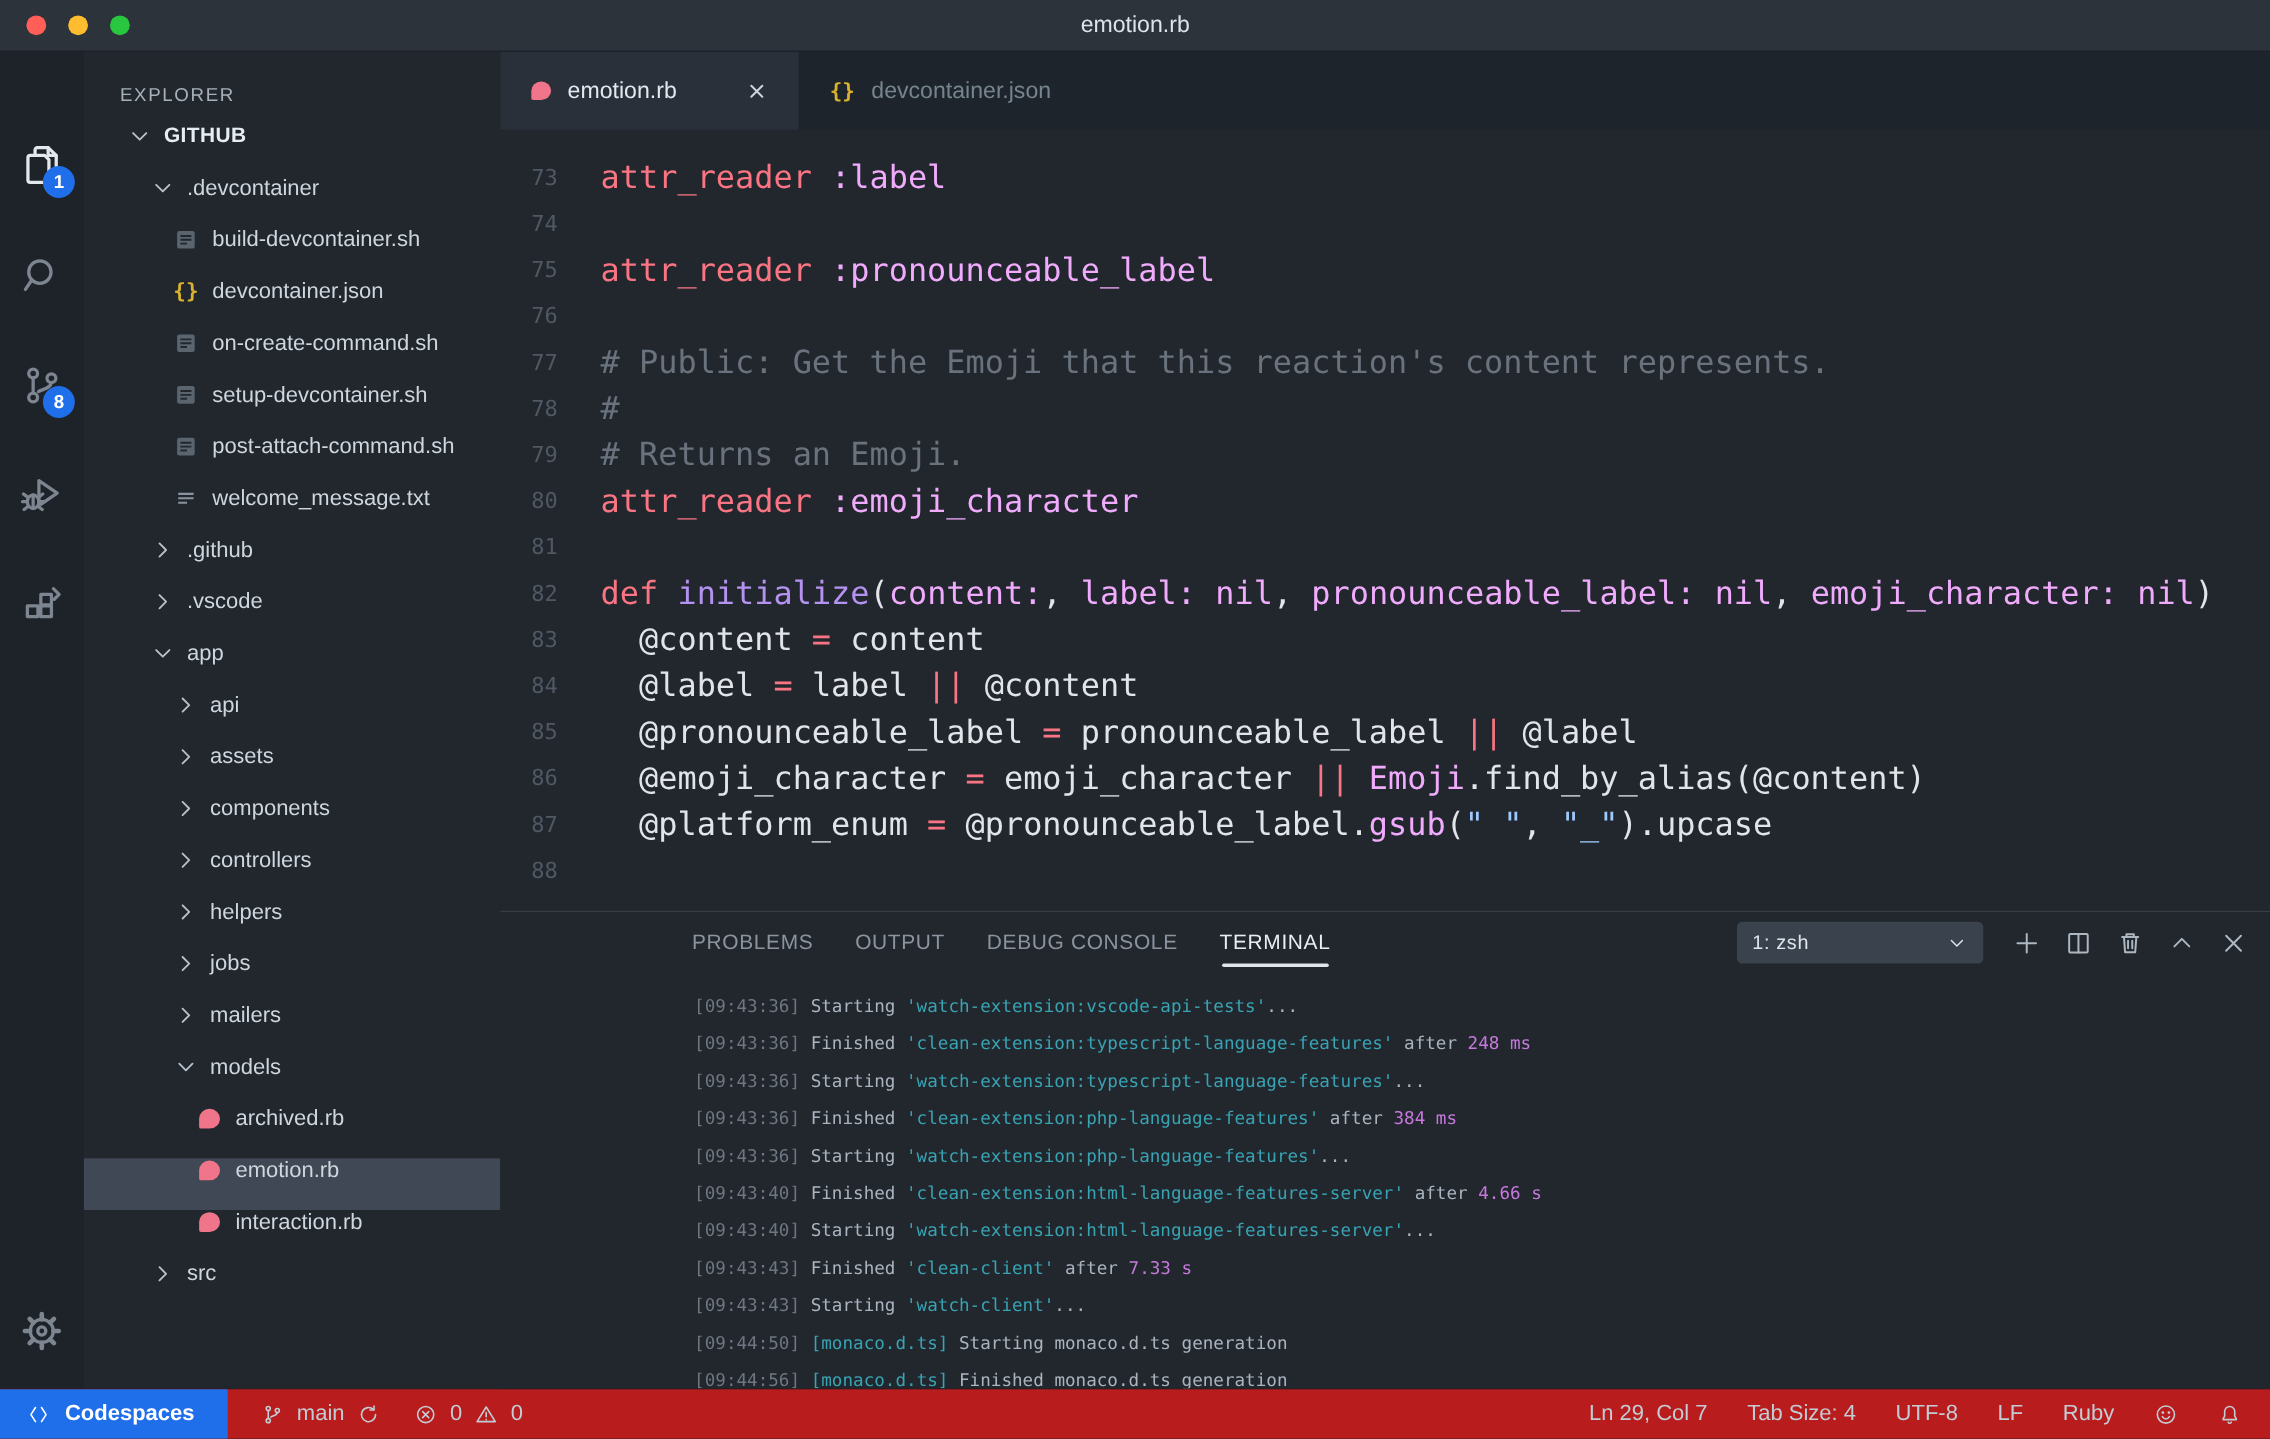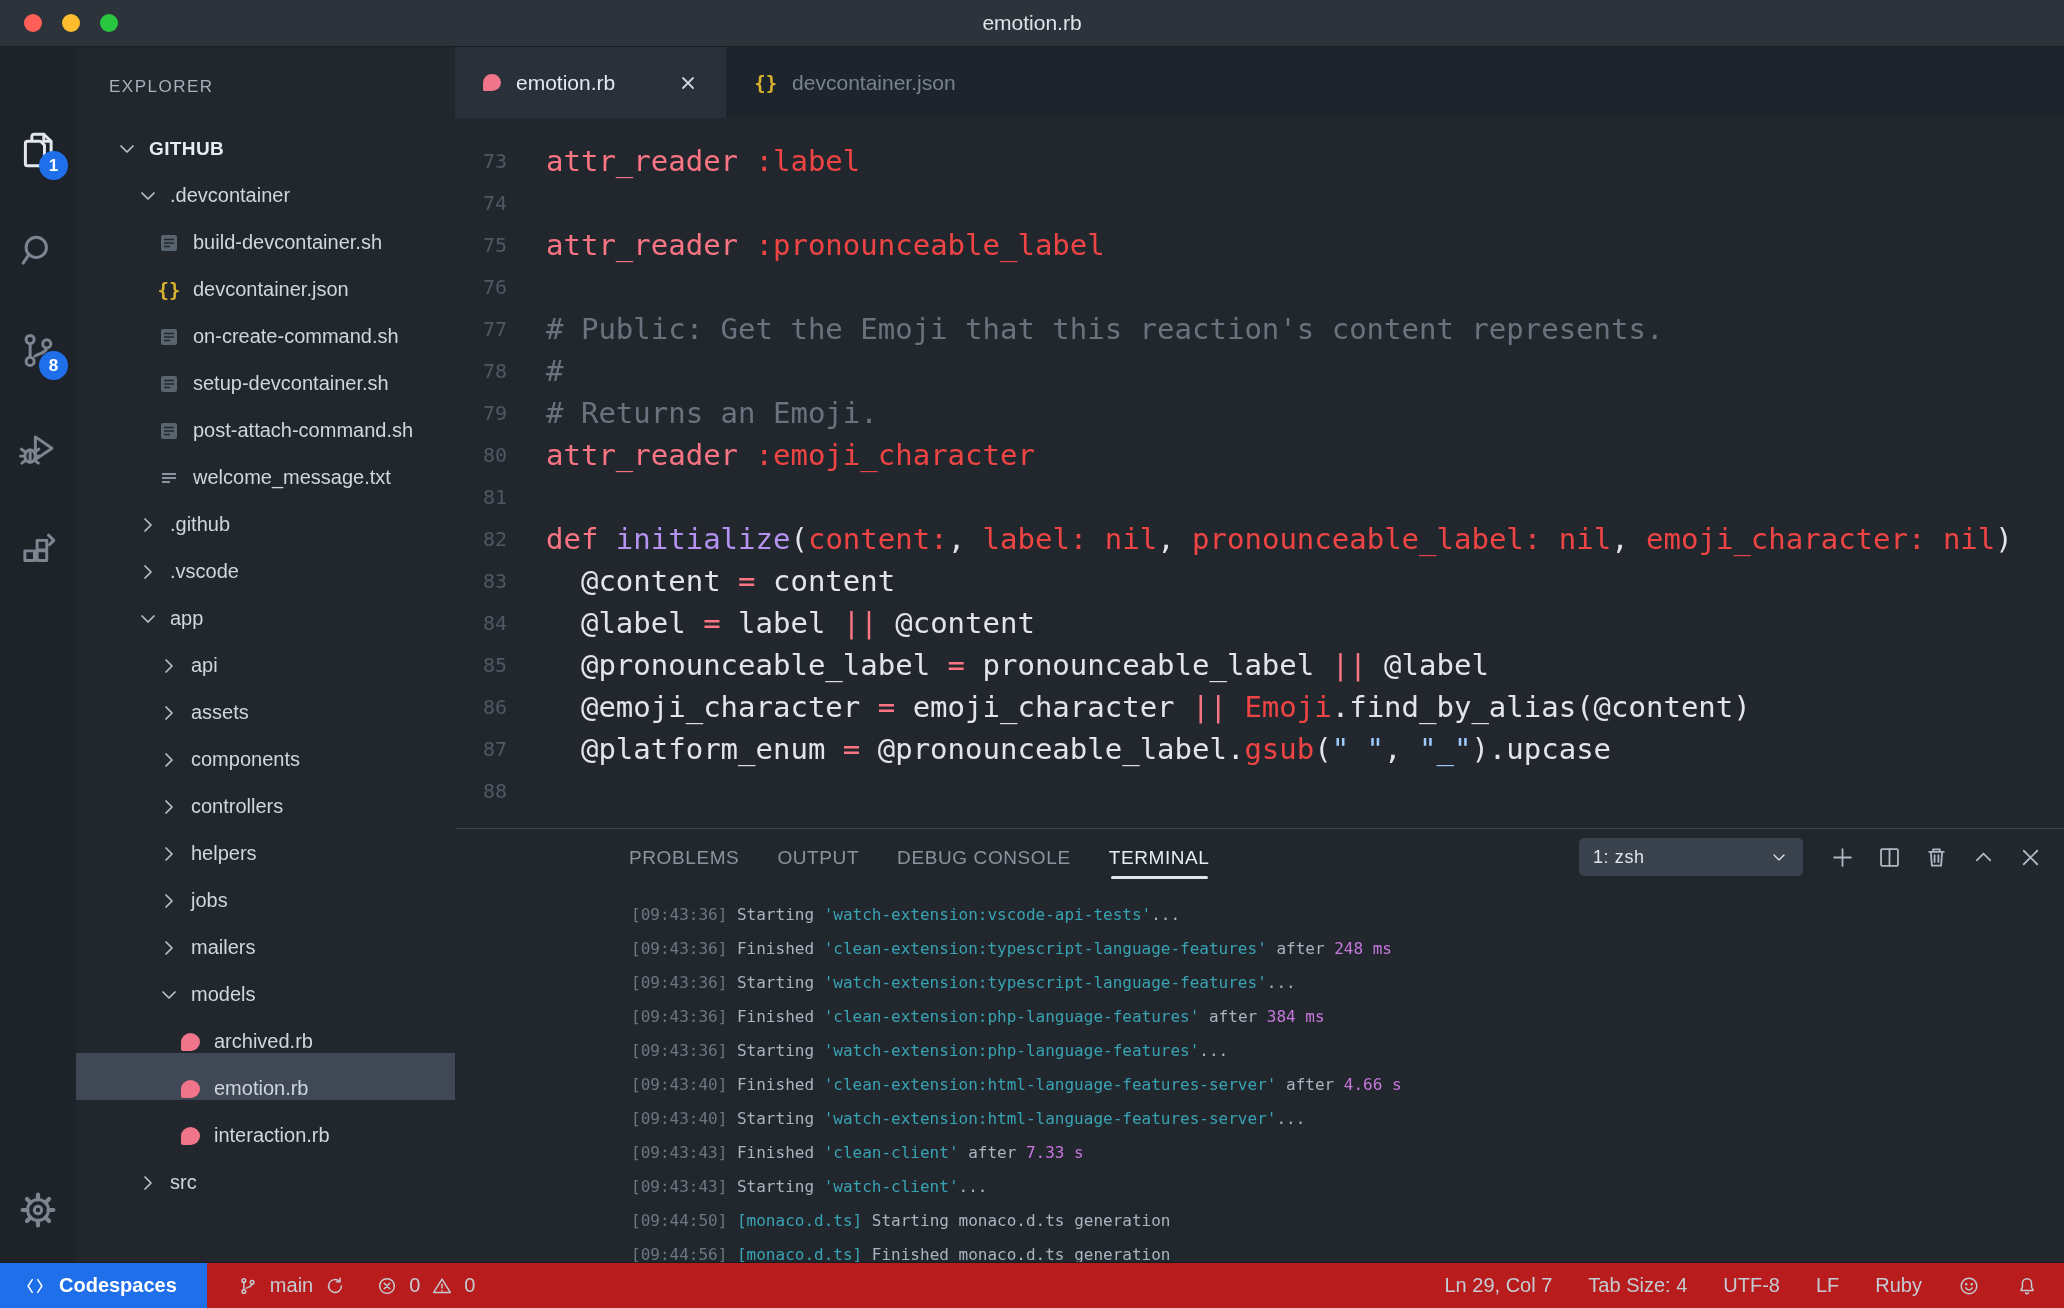--- a/index.html
+++ b/index.html
@@ -26,21 +26,21 @@
                stroke-linecap:round;stroke-linejoin:round;}
   .badge{position:absolute;right:8px;bottom:20px;background:#1f6feb;color:#fff;border-radius:50%;
          min-width:29px;height:29px;font-size:17px;font-weight:700;display:flex;align-items:center;
          justify-content:center;}
   .ab-settings{position:absolute;bottom:2px;left:0;}
 
   
   .sidebar{width:379px;background:#22272e;flex:none;overflow:hidden;}
   .explorer-header{padding:30px 0 0 33px;font-size:17px;letter-spacing:1.5px;color:#a7b1ba;}
   .tree{margin-top:16px;}
-  .tree-row{height:47px;display:flex;align-items:flex-end;color:#ced6de;font-size:20px;cursor:default;}
+  .tree-row{height:47px;display:flex;align-items:flex-start;color:#ced6de;font-size:20px;cursor:default;}
   .tree-row.selected{background:#3f4854;}
   .tree-row.root .tree-label{font-weight:700;color:#e6edf3;font-size:19px;letter-spacing:0.4px;}
   .chev{width:22px;height:22px;margin-right:11px;flex:none;color:#b8c0c9;}
   .chev svg{width:22px;height:22px;stroke:currentColor;fill:none;stroke-width:1.7;
             stroke-linecap:round;stroke-linejoin:round;}
   .fic{width:22px;height:22px;margin-right:13px;flex:none;display:flex;align-items:center;justify-content:center;}
   .json-ic{color:#d9b230;font-weight:700;font-size:19px;font-family:"DejaVu Sans Mono",monospace;}
   .ruby-ic{width:19px;height:18px;background:#f0758a;border-radius:95% 95% 95% 18%;}
 
   
@@ -50,21 +50,21 @@
   .tab.active{background:#2a303a;color:#e3e8ee;}
   .tab .ruby-ic{width:18px;height:17px;margin:0;}
   .tab-close{margin-left:48px;color:#cdd5dd;display:flex;}
   .tab-close svg{width:20px;height:20px;stroke:currentColor;stroke-width:1.8;stroke-linecap:round;}
 
   .editor{flex:1;padding-top:22px;overflow:hidden;font-family:"DejaVu Sans Mono",monospace;
           font-size:29px;line-height:42px;color:#e1e4e8;}
   .code-line{display:flex;height:42px;white-space:pre;}
   .ln{width:52px;text-align:right;color:#4f5863;flex:none;font-size:20px;line-height:42px;}
   .code-text{padding-left:39px;}
-  .tk-red{color:#f97583}.tk-blue{color:#ef4444}.tk-purple{color:#b392f0}
+  .tk-red{color:#f97583}.tk-blue{color:#f0abfc}.tk-purple{color:#b392f0}
   .tk-fg{color:#e1e4e8}.tk-comment{color:#6a737d}.tk-str{color:#9ecbff}
 
   
   .panel{height:434px;flex:none;border-top:1px solid #3a414b;display:flex;flex-direction:column;
          background:#22272e;box-sizing:border-box;position:relative;}
   .panel-header{height:57px;flex:none;display:flex;align-items:center;padding-left:174px;
                 color:#8b949e;font-size:19px;letter-spacing:0.6px;}
   .ptab{margin-right:38px;position:relative;height:100%;display:flex;align-items:center;cursor:default;}
   .ptab.active{color:#e6edf3;}
   .ptab.active::after{content:"";position:absolute;left:2px;right:2px;bottom:7px;height:3px;

